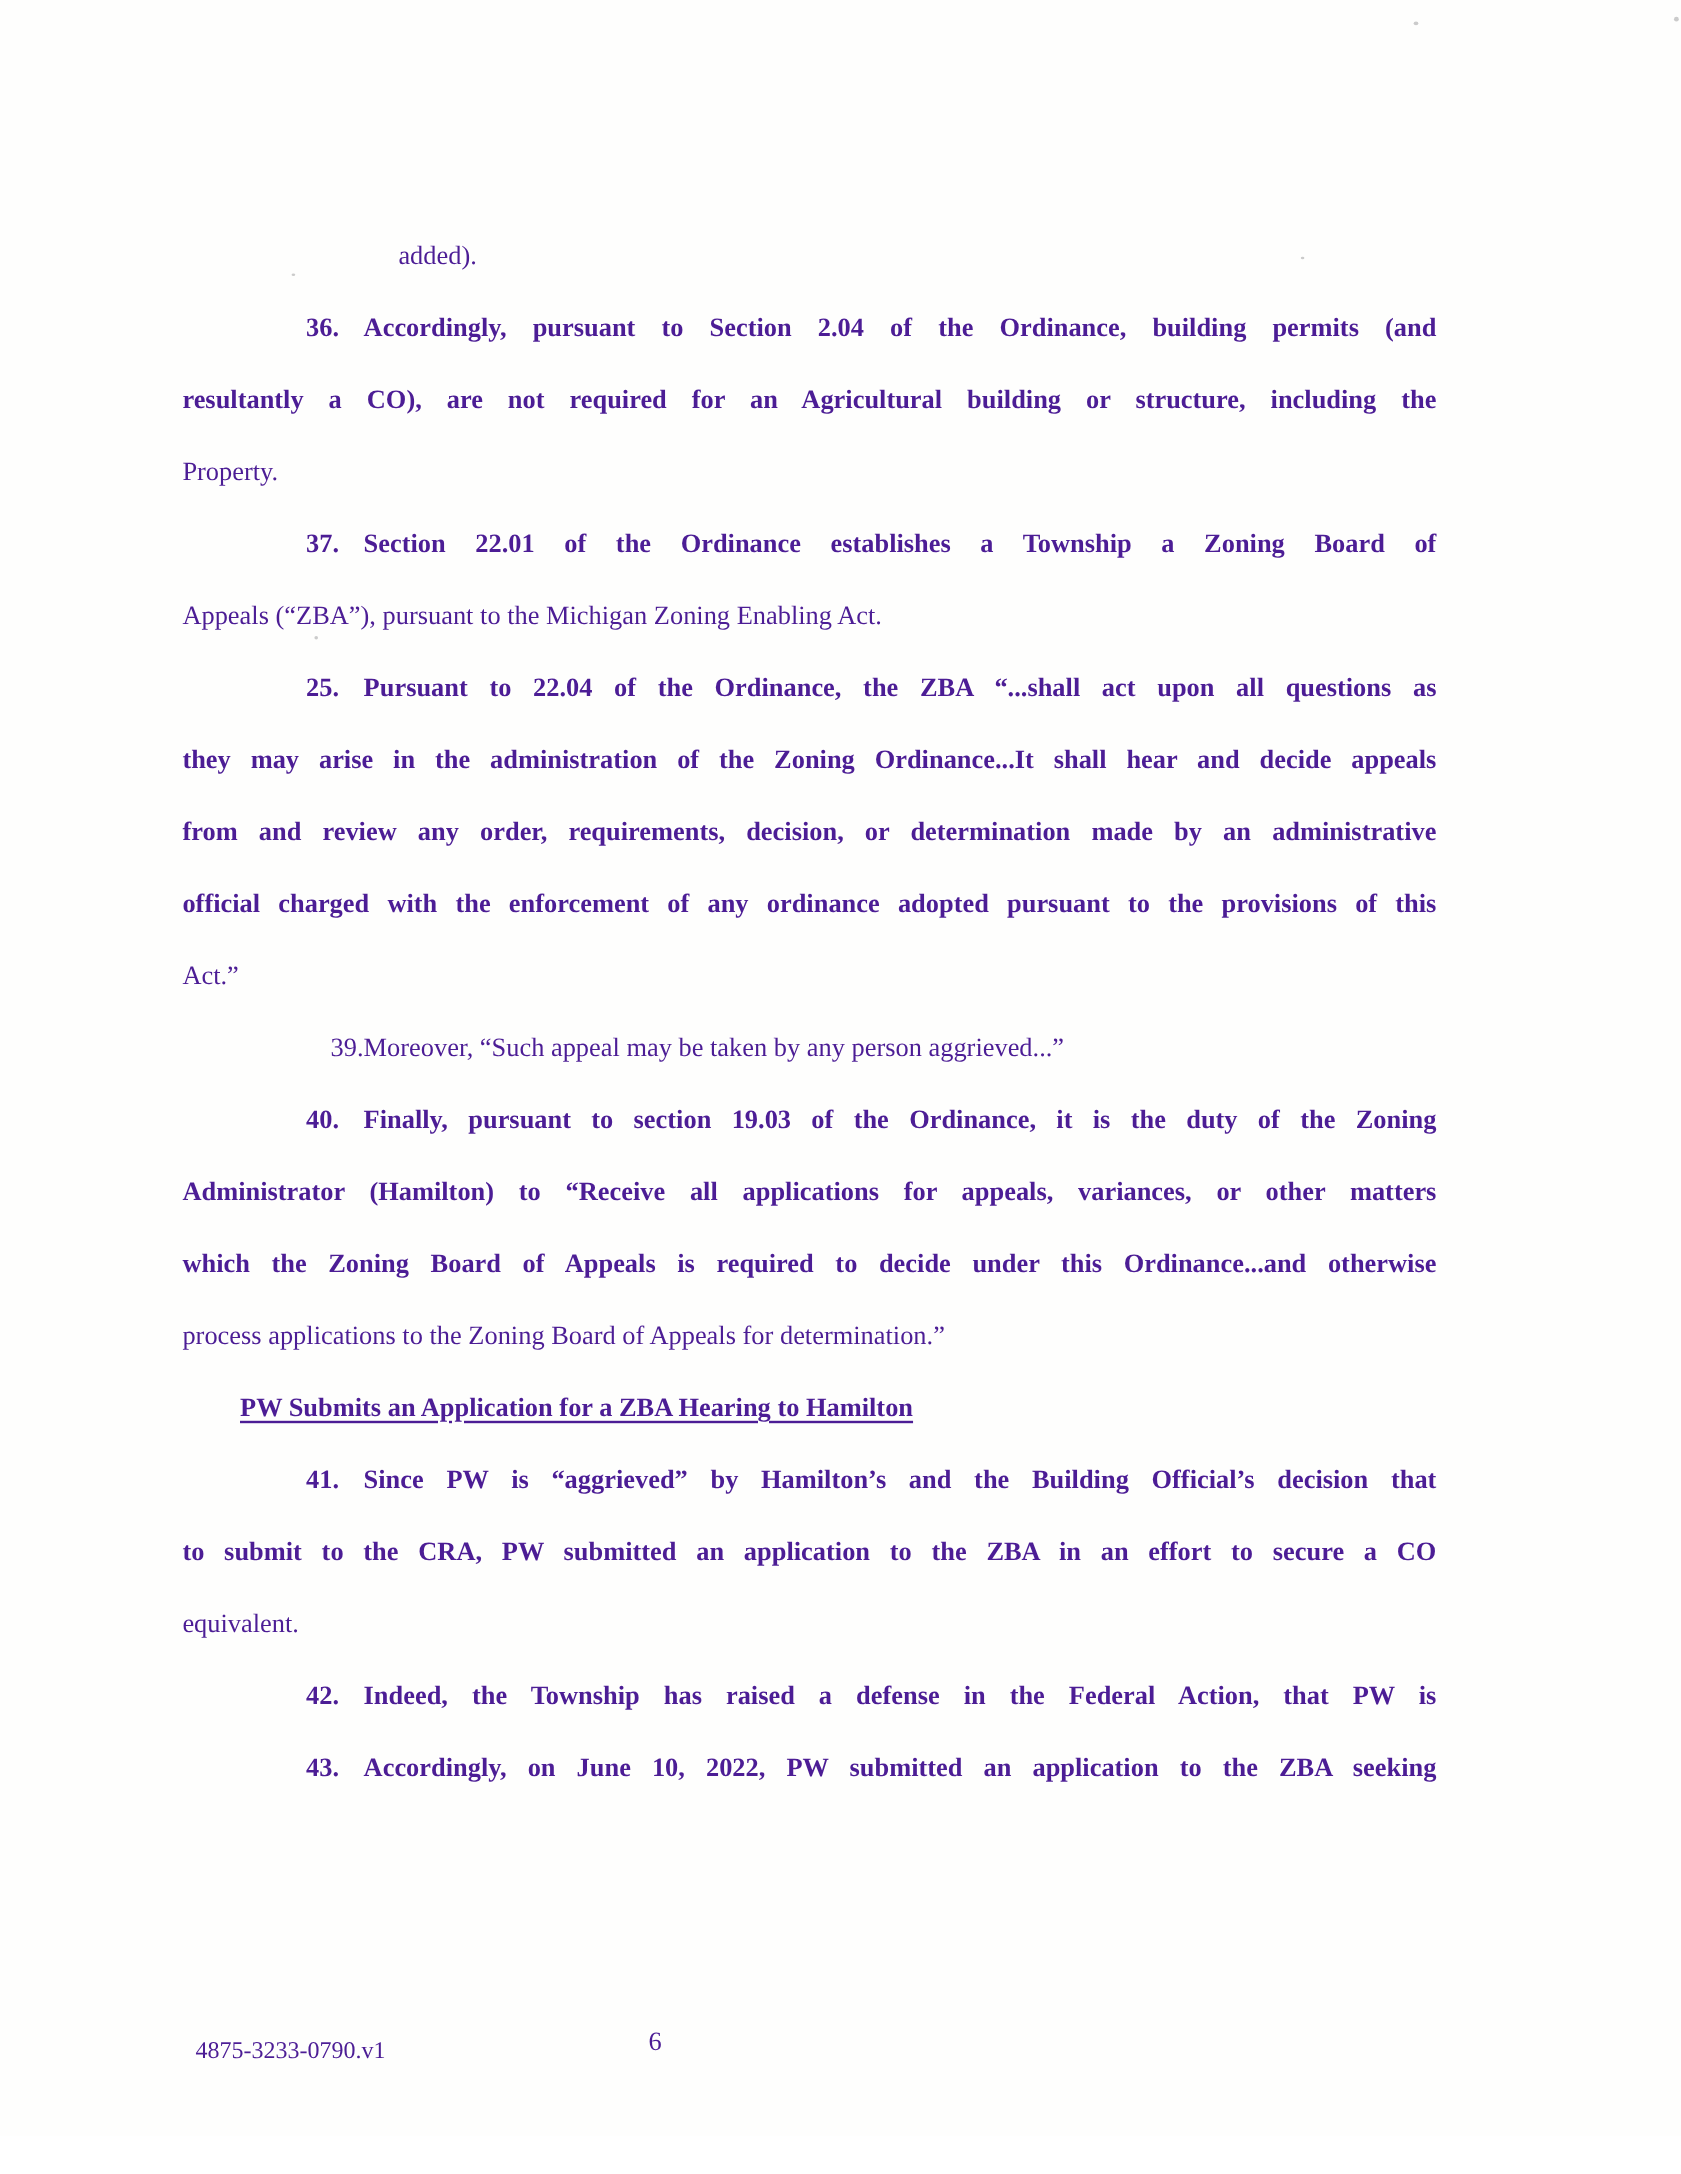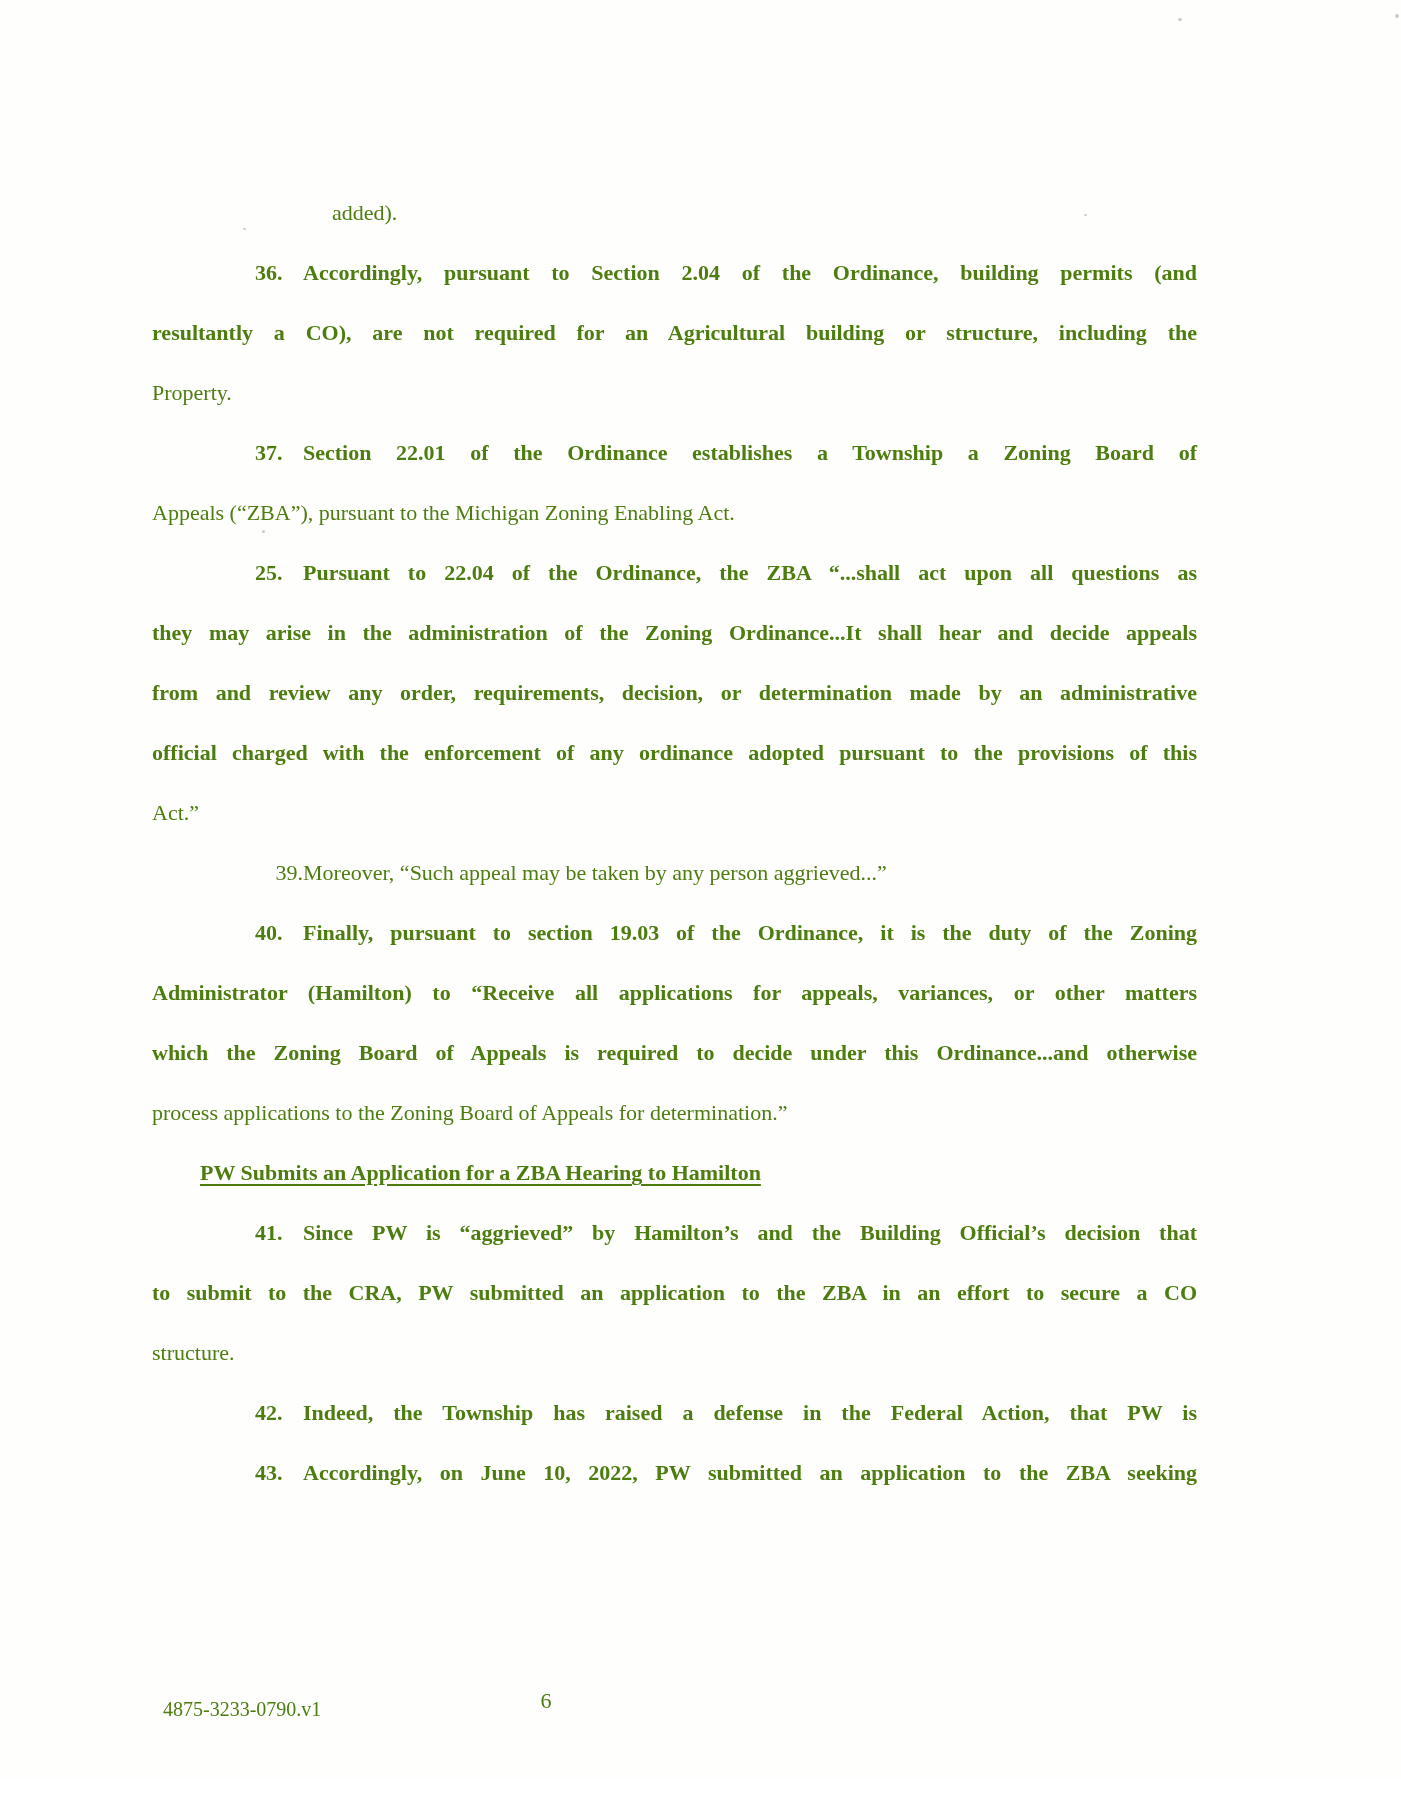--- a/index.html
+++ b/index.html
@@ -6,21 +6,21 @@
     margin: 0;
     padding: 0;
     background: #ffffff;
   }
   .page {
     position: relative;
     width: 1401px;
     height: 1780px;
     background: #fefefd;
     font-family: "Liberation Serif", "DejaVu Serif", serif;
-    color: #4d7c0f;
+    color: #4c1d95;
     overflow: hidden;
   }
   .text-block {
     position: absolute;
     left: 152px;
     top: 183px;
     width: 1045px;
   }
   .line {
     height: 60px;
@@ -89,21 +89,21 @@
       <div class="line none justify">official charged with the enforcement of any ordinance adopted pursuant to the provisions of this</div>
       <div class="line none">Act.”</div>
       <div class="line para"><span class="pnum">39.</span><span>Moreover, “Such appeal may be taken by any person aggrieved...”</span></div>
       <div class="line para justify"><span class="pnum">40.</span><span>Finally, pursuant to section 19.03 of the Ordinance, it is the duty of the Zoning</span></div>
       <div class="line none justify">Administrator (Hamilton) to “Receive all applications for appeals, variances, or other matters</div>
       <div class="line none justify">which the Zoning Board of Appeals is required to decide under this Ordinance...and otherwise</div>
       <div class="line none">process applications to the Zoning Board of Appeals for determination.”</div>
       <div class="line heading">PW Submits an Application for a ZBA Hearing to Hamilton</div>
       <div class="line para justify"><span class="pnum">41.</span><span>Since PW is “aggrieved” by Hamilton’s and the Building Official’s decision that</span></div>
       <div class="line none justify">to submit to the CRA, PW submitted an application to the ZBA in an effort to secure a CO</div>
-      <div class="line none">structure.</div>
+      <div class="line none">equivalent.</div>
       <div class="line para justify"><span class="pnum">42.</span><span>Indeed, the Township has raised a defense in the Federal Action, that PW is</span></div>
       <div class="line para justify"><span class="pnum">43.</span><span>Accordingly, on June 10, 2022, PW submitted an application to the ZBA seeking</span></div>
     </div>
 
   <div class="page-number">6</div>
 
   <div class="doc-id">4875-3233-0790.v1</div>
 
   <div class="speck" style="left:1178px; top:18px;  width:4px; height:3px;"></div>
   <div class="speck" style="left:1395px; top:14px;  width:4px; height:4px;"></div>

